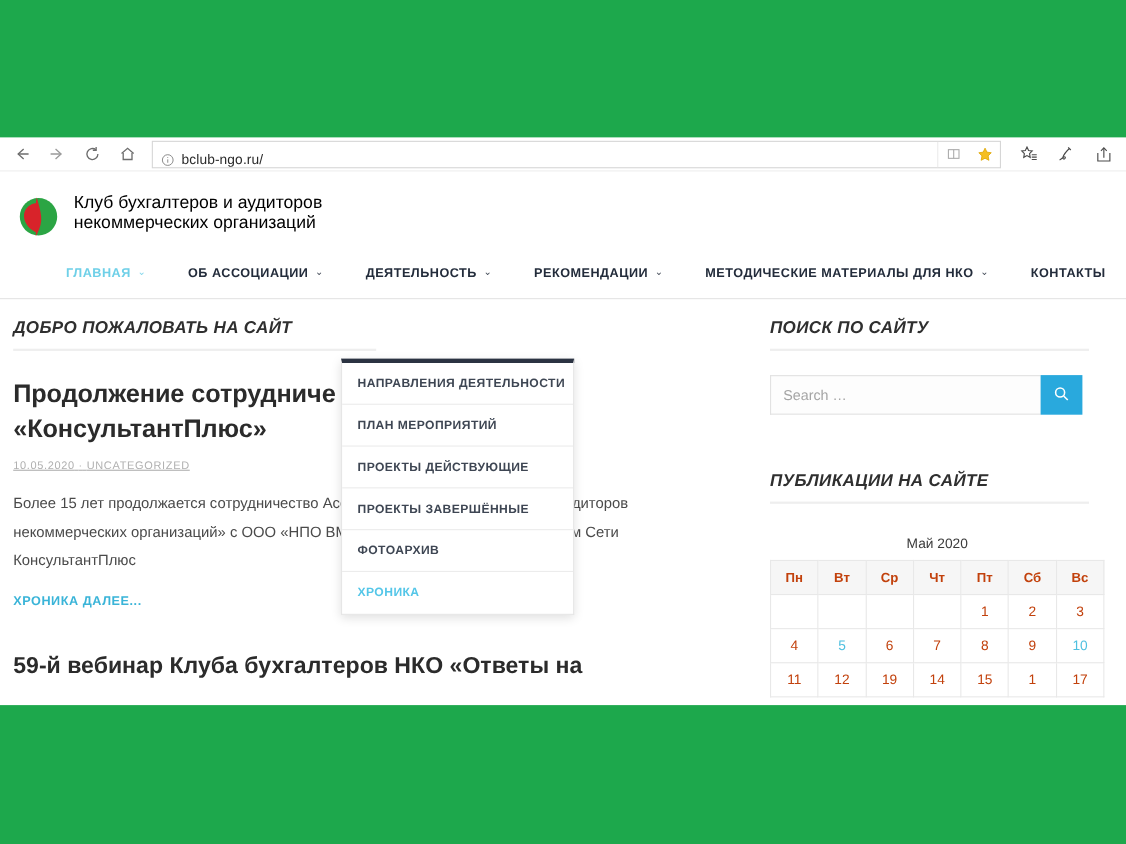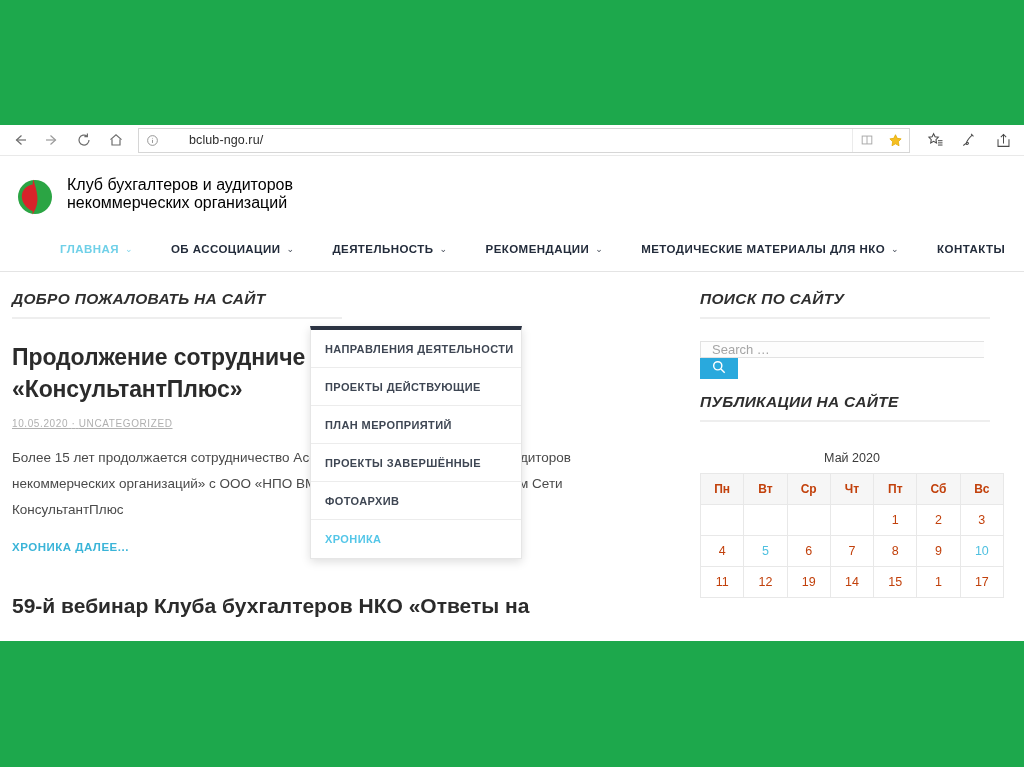--- a/index.html
+++ b/index.html
@@ -55,23 +55,22 @@
   }
   .navbtn svg { display:block; }
 
   #urlbar {
     flex: 1 1 auto;
     height: 25px;
     margin: 0 2px 0 6px;
     border: 1px solid #d6d6d6;
     background: #ffffff;
     display: flex;
-    align-items: center;
-    box-sizing: border-box;
-    gap: 24px;
+    align-items: flex-end;
+    box-sizing: border-box;
   }
   #urlbar .info-ico {
     width: 26px;
     display: flex;
     align-items: center;
     justify-content: center;
     color: #8a8a8a;
     flex: 0 0 auto;
   }
   #url-text {
@@ -146,21 +145,21 @@
     box-sizing: border-box;
   }
   .navitem {
     font-size: 11.5px;
     font-weight: bold;
     color: #232c3b;
     letter-spacing: 0.45px;
     margin-right: 38px;
     white-space: nowrap;
     display: flex;
-    align-items: flex-end;
+    align-items: flex-start;
   }
   .navitem.active { color: #6fd0e8; }
   .navitem .caret {
     margin-left: 6px;
     font-size: 9px;
     font-weight: normal;
     opacity: .85;
     transform: translateY(-1px);
   }
 
@@ -262,22 +261,21 @@
     color: #2b2b2b;
     line-height: 30px;
     margin: 36px 0 0 0;
   }
 
   
   #searchrow {
     display: flex;
     width: 284px;
     height: 36px;
-    margin-bottom: 16px;
-    flex-direction: column;
+    margin-bottom: 52px;
   }
   #search-input {
     flex: 1 1 auto;
     border: 1px solid #e2e2e2;
     border-right: none;
     background: #fdfdfd;
     font-family: "Liberation Sans", sans-serif;
     font-size: 13px;
     color: #9a9a9a;
     padding: 0 11px;
@@ -538,22 +536,22 @@
                   <td>17</td>
                 </tr>
               </tbody>
             </table>
           </div>
         </div>
       </div>
 
       <div id="dropdown">
         <div class="ddline">НАПРАВЛЕНИЯ ДЕЯТЕЛЬНОСТИ</div>
+        <div class="ddline">ПЛАН МЕРОПРИЯТИЙ</div>
         <div class="ddline">ПРОЕКТЫ ДЕЙСТВУЮЩИЕ</div>
-        <div class="ddline">ПЛАН МЕРОПРИЯТИЙ</div>
         <div class="ddline">ПРОЕКТЫ ЗАВЕРШЁННЫЕ</div>
         <div class="ddline">ФОТОАРХИВ</div>
         <div class="ddline hover">ХРОНИКА</div>
       </div>
 
     </div>
   </div>
 </div>
 
 </body></html>

